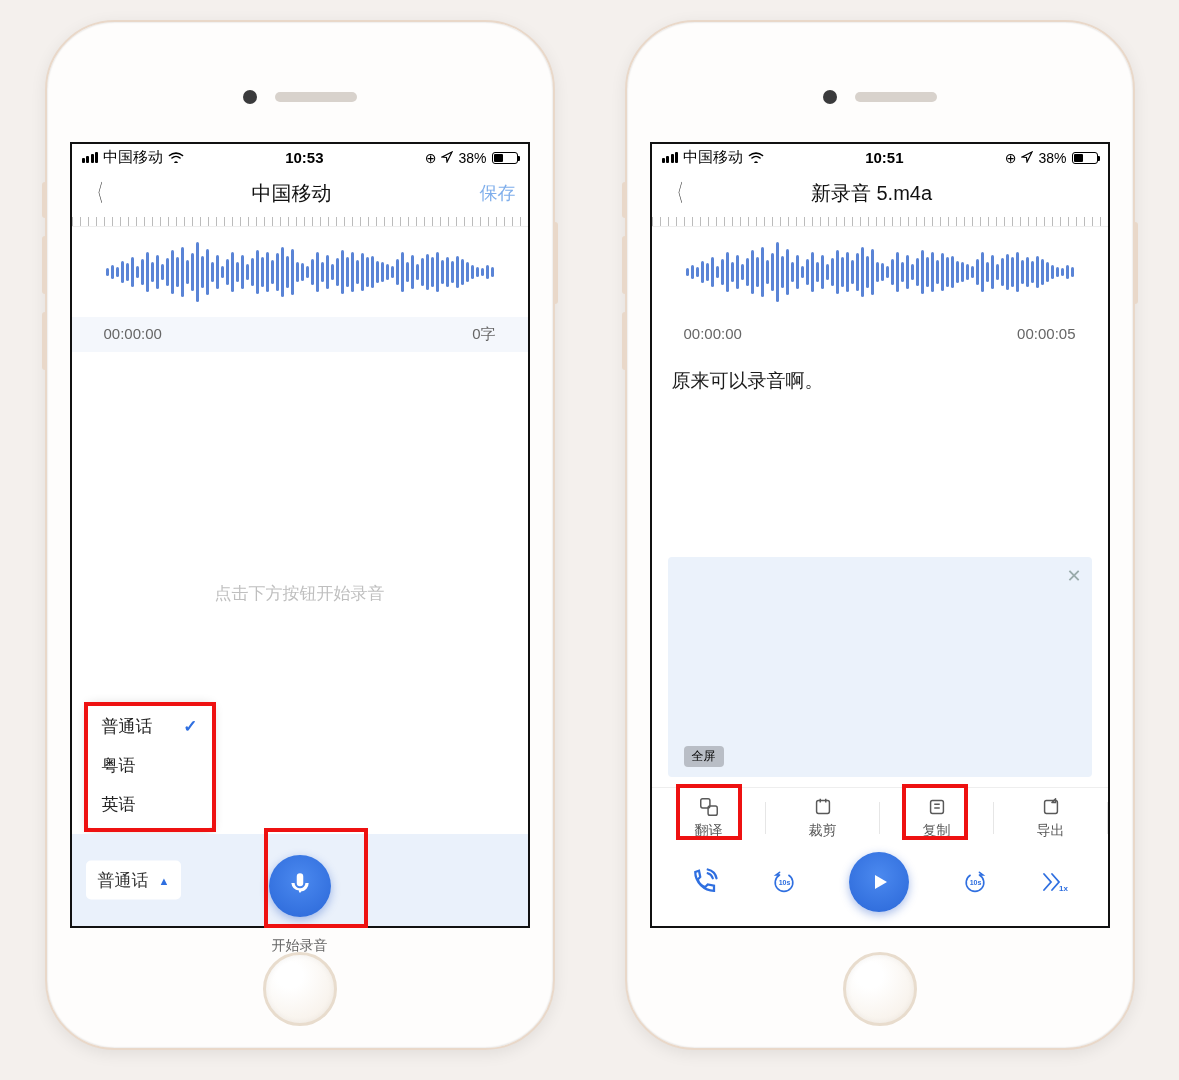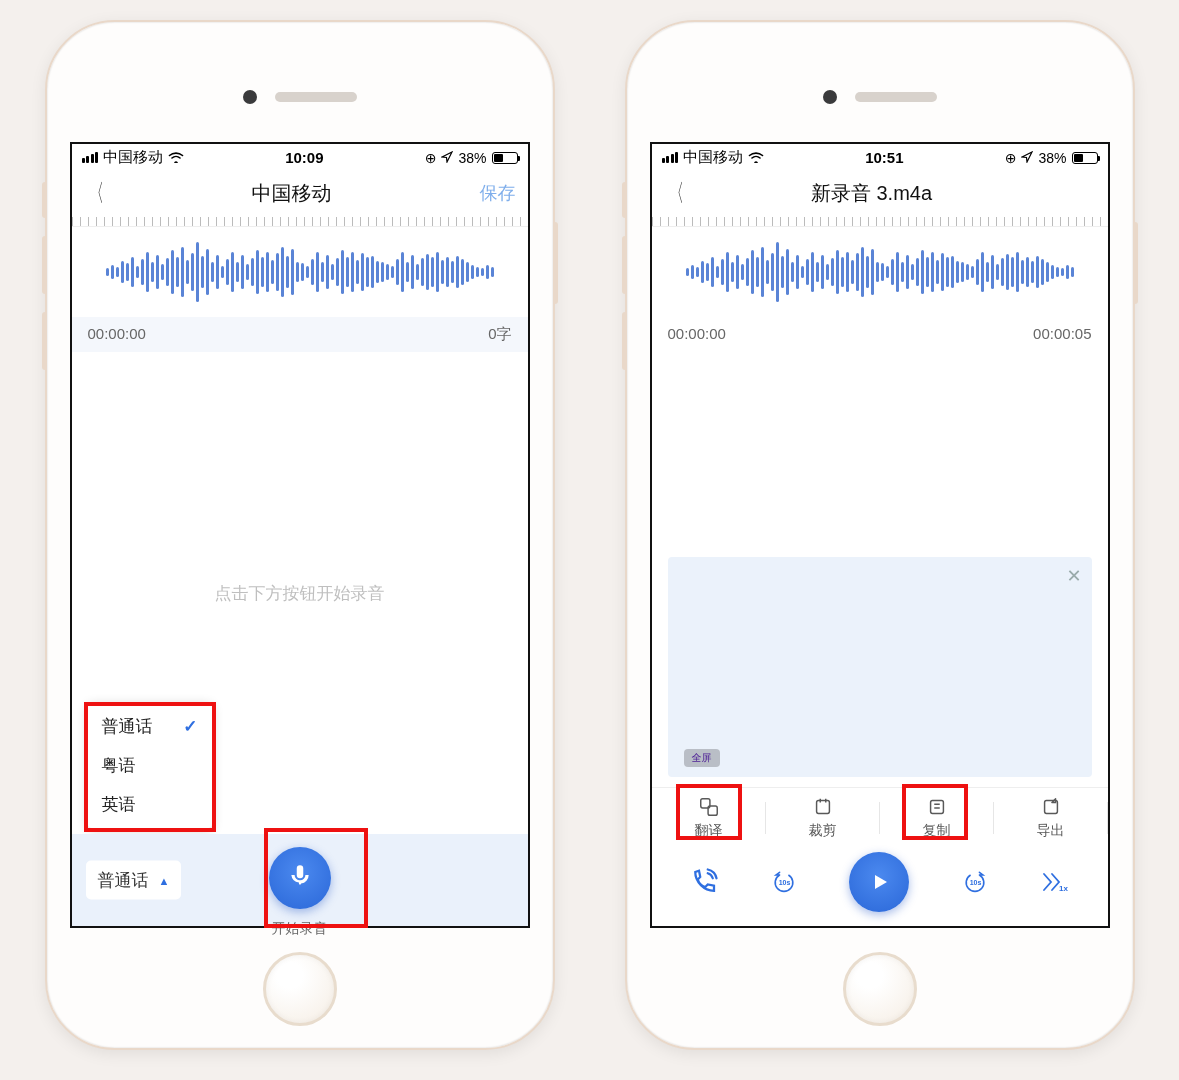--- a/index.html
+++ b/index.html
@@ -88,21 +88,21 @@
   }
   .waveform {
     height: 90px;
     display:flex; align-items:center; justify-content:center;
     gap:2px; padding:0 10px;
     background:#fff;
   }
   .waveform span{ width:3px; background:#5a84d6; border-radius:2px; display:block;}
   .meta-row {
     display:flex; justify-content:space-between;
-    padding: 8px 16px;
+    padding: 8px 32px;
     font-size:15px; color:#666;
     background:#f4f7fc;
   }
   .content-area{
     flex:1; padding:16px; display:flex; flex-direction:column; position:relative;
   }
   .placeholder-text{
     color:#bfbfbf; font-size:17px;
     margin:auto;
   }
@@ -131,22 +131,22 @@
   .lang-select{
     background:#fff; border-radius:5px;
     padding:8px 12px;
     display:flex; align-items:center; gap:10px;
     font-size:17px; color:#333;
     position:absolute; left:14px; top:50%; transform:translateY(-50%);
   }
   .lang-caret{ color:#2f6fe0; font-size:11px; }
   .record-wrap{
     position:absolute; left:50%; transform:translateX(-50%);
-    top:13px;
-    display:flex; flex-direction:column; align-items:center; gap:11px;
+    top:21px;
+    display:flex; flex-direction:column; align-items:center; gap:20px;
   }
   .record-btn{
     width:62px; height:62px; border-radius:50%;
     background:radial-gradient(circle at 50% 40%, #4b89ef, #2a67d8);
     display:flex; align-items:center; justify-content:center;
     box-shadow:0 3px 10px rgba(40,90,200,0.4);
   }
   .mic-icon svg{ width:26px; height:26px; fill:#fff;}
   .record-label{ font-size:14px; color:#666;}
   .hl{ position:absolute; border:4px solid #e11; pointer-events:none;}
@@ -161,22 +161,22 @@
     padding:18px 16px 10px;
     position:relative;
     min-height:220px;
     display:flex; flex-direction:column;
   }
   .trans-close{ position:absolute; top:8px; right:10px; color:#9aa; font-size:18px;}
   .trans-out{ color:#333; font-size:18px;}
   .fullscreen-badge{
     margin-top:auto;
     align-self:flex-start;
-    background:#b9bec6; color:#4c1d95;
-    font-size:10px; padding:2px 8px;
+    background:#b9bec6; color:#000000;
+    font-size:12px; padding:2px 8px;
     border-radius:4px;
   }
   .toolbar{
     display:flex;
     border-top:1px solid #eee;
     padding:8px 0 2px;
     background:#fff;
   }
   .toolbar .tb{
     flex:1; display:flex; flex-direction:column; align-items:center; gap:4px;
@@ -228,21 +228,21 @@
             <span style="height:9px"></span>
             <span style="height:11px"></span>
         </span>
         <span>中国移动</span>
         <span>
           <svg width="16" height="12" viewBox="0 0 16 12">
               <path d="M8 11 a1 1 0 1 0 0.01 0 M4 7 a6 6 0 0 1 8 0 M1.5 4.5 a10 10 0 0 1 13 0" stroke="#000" stroke-width="1.6" fill="none" stroke-linecap="round"></path>
             </svg>
         </span>
       </div>
-      <div class="st-center">10:09</div>
+      <div class="st-center">10:53</div>
       <div class="st-right">
         <span>⊕</span>
         <span><svg width="12" height="12" viewBox="0 0 12 12">
               <path d="M1 6 L11 1 L6 11 L5.5 6.5 Z" fill="none" stroke="#000" stroke-width="1.2"></path>
             </svg></span>
         <span>38%</span>
         <span class="st-batt">
             <span class="st-batt-fill"></span>
           </span>
       </div>
@@ -417,21 +417,21 @@
             </svg></span>
         <span>38%</span>
         <span class="st-batt">
             <span class="st-batt-fill"></span>
           </span>
       </div>
     </div>
 
     <div class="navbar">
       <span class="nav-back">〈</span>
-      <span class="nav-title">新录音 3.m4a</span>
+      <span class="nav-title">新录音 5.m4a</span>
       <span style="width:44px"></span>
     </div>
 
     <div class="ruler"></div>
     <div class="waveform" id="wf2">
         <span style="height: 8px;"></span>
         <span style="height: 14px;"></span>
         <span style="height: 10px;"></span>
         <span style="height: 22px;"></span>
         <span style="height: 18px;"></span>
@@ -509,20 +509,21 @@
         <span style="height: 14px;"></span>
         <span style="height: 10px;"></span>
       </div>
 
     <div class="meta-row" style="background:#fff">
       <span>00:00:00</span>
       <span>00:00:05</span>
     </div>
 
     <div class="content-area" style="padding:12px 16px 10px">
+      <div class="trans-text">原来可以录音啊。</div>
 
       <div class="translation-box">
         <span class="trans-close">✕</span>
         <span class="fullscreen-badge">全屏</span>
       </div>
     </div>
 
     <div class="toolbar" style="position:relative">
       <div class="tb">
         <svg viewBox="0 0 24 24">

